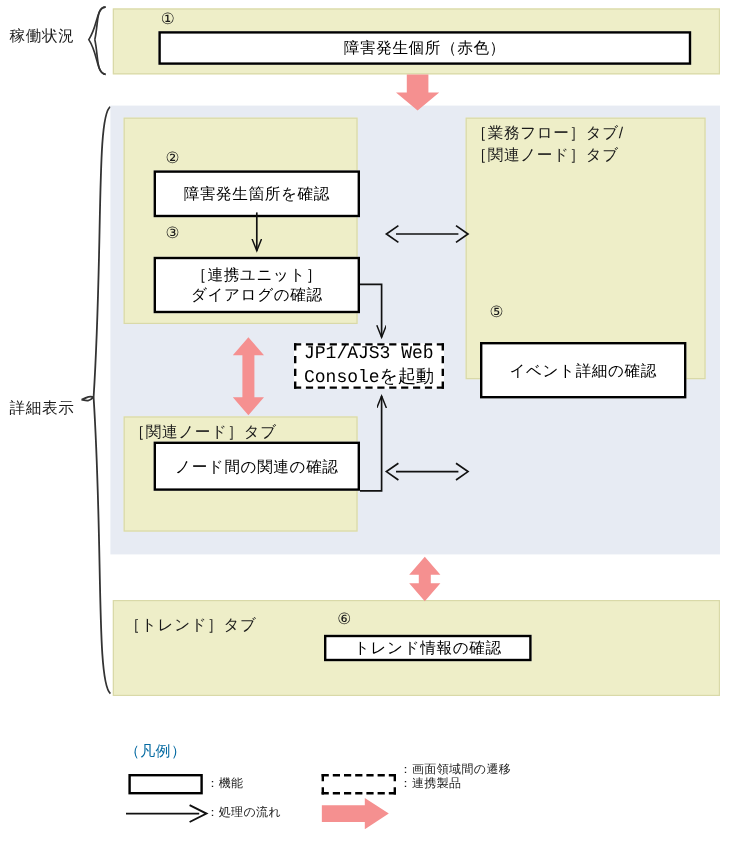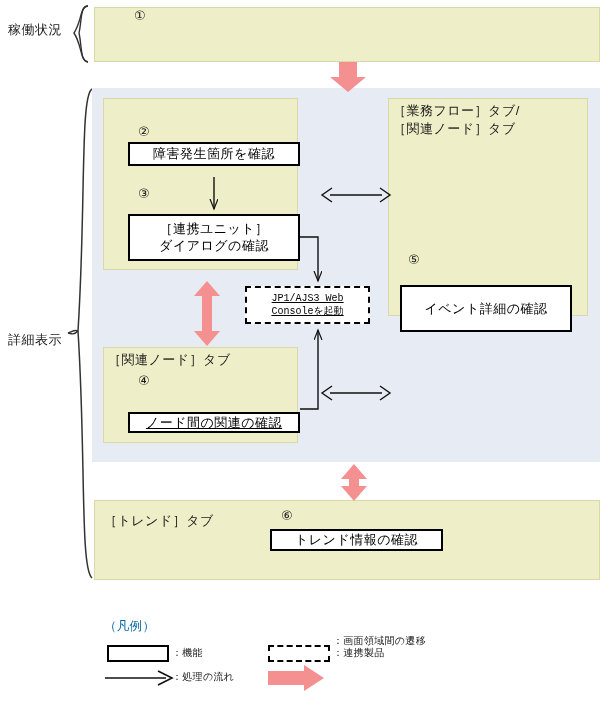--- a/index.html
+++ b/index.html
@@ -43,26 +43,25 @@
   }
   .fn-box.two-line{line-height:1.3;}
   .dash-box{
     position:absolute;
     background:#ffffff;
     border:2px dashed #000000;
     box-sizing:border-box;
     display:flex;
     align-items:center;
     justify-content:center;
-    text-align:right;
+    text-align:left;
     font-family:"Liberation Mono","DejaVu Sans Mono",monospace;
-    font-size:10px;
+    font-size:15px;
     line-height:1.35;
     color:#000;
-    text-decoration:underline;
   }
 
   
   .tab-label{
     position:absolute;
     font-size:13px;
     letter-spacing:.5px;
     line-height:1.4;
     white-space:pre-line;
     color:#1a1a1a;
@@ -116,42 +115,43 @@
 
   <svg class="brace" style="left:62px;top:86px;" width="34" height="500">
     <path d="M30 3 C18 10 24 120 16 245 C24 370 18 482 30 492" fill="none" stroke="#333" stroke-width="1.5"></path>
     <path d="M16 245 C12 243 10 246 6 247 C10 248 12 249 16 245" fill="none" stroke="#333" stroke-width="1.5"></path>
   </svg>
 
   <div class="panel-yellow" style="left:94px;top:7px;width:506px;height:55px;"></div>
 
   <div class="circ-num" style="left:134px;top:8px;">①</div>
 
+  <div class="fn-box" style="left:132px;top:26px;width:444px;height:28px;">障害発生個所（赤色）</div>
 
   <div class="panel-blue" style="left:92px;top:88px;width:508px;height:374px;"></div>
 
   <div class="panel-yellow" style="left:103px;top:98px;width:195px;height:172px;"></div>
 
 
   <div class="circ-num" style="left:138px;top:124px;">②</div>
 
-  <div class="fn-box" style="left:128px;top:142px;width:172px;height:24px;">障害発生箇所を確認</div>
+  <div class="fn-box" style="left:128px;top:142px;width:172px;height:39px;">障害発生箇所を確認</div>
 
   <div class="circ-num" style="left:138px;top:186px;">③</div>
 
   <div class="fn-box two-line" style="left:128px;top:214px;width:172px;height:47px;white-space:pre-line;">［連携ユニット］
 ダイアログの確認</div>
 
   <div class="panel-yellow" style="left:103px;top:347px;width:195px;height:96px;"></div>
 
   <div class="tab-label" style="left:108px;top:351px;">［関連ノード］タブ</div>
 
   <div class="circ-num" style="left:138px;top:373px;">④</div>
 
-  <div class="fn-box" style="left:128px;top:412px;width:172px;height:21px;text-decoration:underline;">ノード間の関連の確認</div>
+  <div class="fn-box" style="left:128px;top:368px;width:172px;height:41px;">ノード間の関連の確認</div>
 
   <div class="dash-box" style="left:245px;top:286px;width:125px;height:38px;white-space:pre-line;">JP1/AJS3 Web
 Consoleを起動</div>
 
   <div class="panel-yellow" style="left:388px;top:98px;width:200px;height:218px;"></div>
 
   <div class="tab-label" style="left:393px;top:102px;">［業務フロー］タブ/
 ［関連ノード］タブ</div>
 
   <div class="circ-num" style="left:408px;top:252px;">⑤</div>

